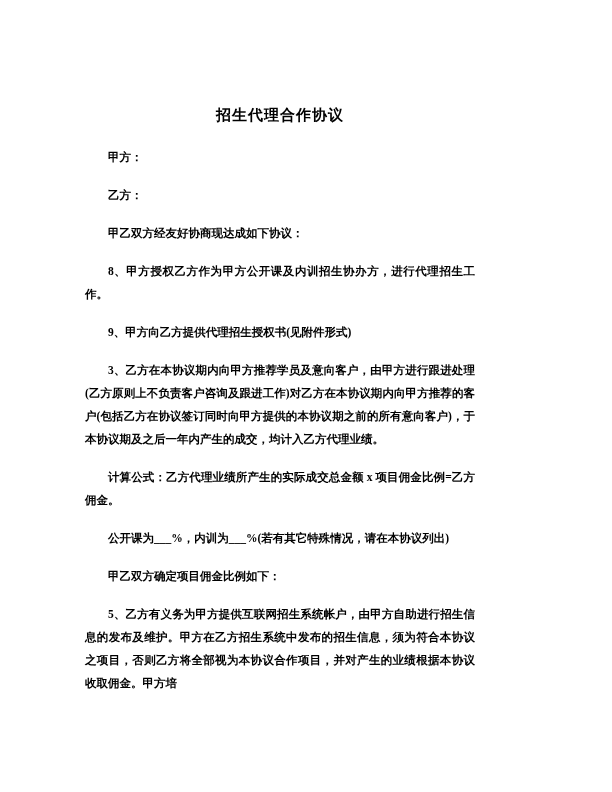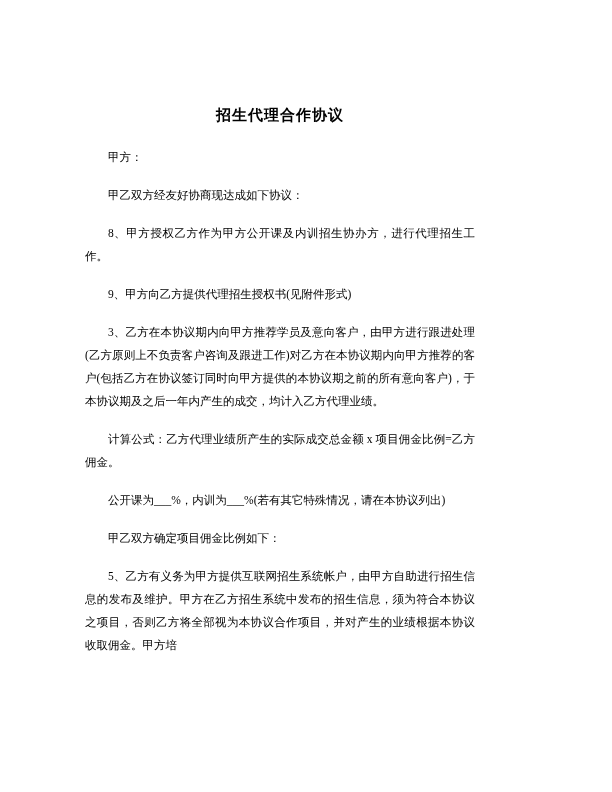--- a/index.html
+++ b/index.html
@@ -27,33 +27,35 @@
     font-weight: bold;
     text-align: center;
     letter-spacing: 1px;
   }
   .doc-paragraph {
     margin: 0 0 15px 0;
     font-size: 11.5px;
     line-height: 23px;
     text-indent: 2em;
     text-align: justify;
+    font-weight: bold;
   }
   .doc-paragraph:last-child {
     margin-bottom: 0;
   }
 </style>
 </head>
 <body>
 
 <div class="page">
   <h1 class="doc-title">招生代理合作协议</h1>
 
   <p class="doc-paragraph">甲方：</p>
 
+  <p class="doc-paragraph">乙方：</p>
 
   <p class="doc-paragraph">甲乙双方经友好协商现达成如下协议：</p>
 
   <p class="doc-paragraph">8、甲方授权乙方作为甲方公开课及内训招生协办方，进行代理招生工作。</p>
 
   <p class="doc-paragraph">9、甲方向乙方提供代理招生授权书(见附件形式)</p>
 
   <p class="doc-paragraph">3、乙方在本协议期内向甲方推荐学员及意向客户，由甲方进行跟进处理(乙方原则上不负责客户咨询及跟进工作)对乙方在本协议期内向甲方推荐的客户(包括乙方在协议签订同时向甲方提供的本协议期之前的所有意向客户)，于本协议期及之后一年内产生的成交，均计入乙方代理业绩。</p>
 
 

